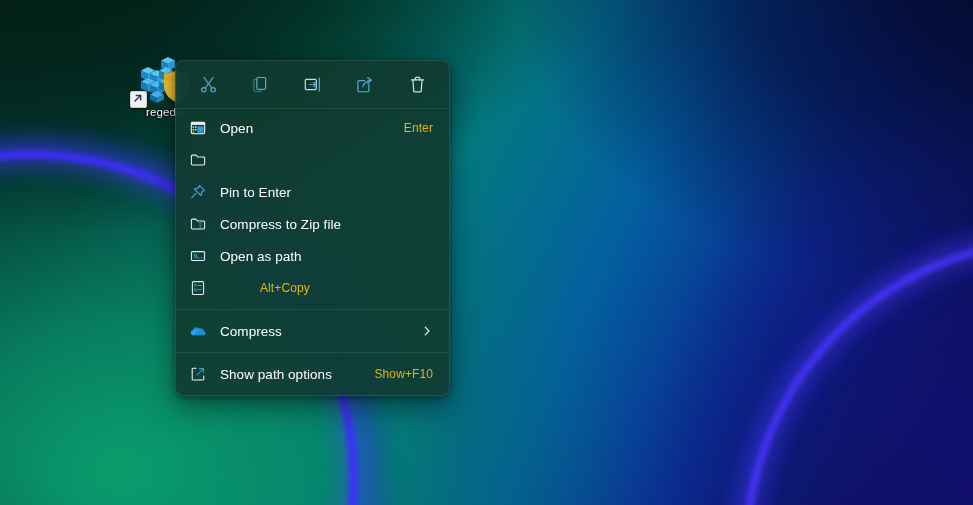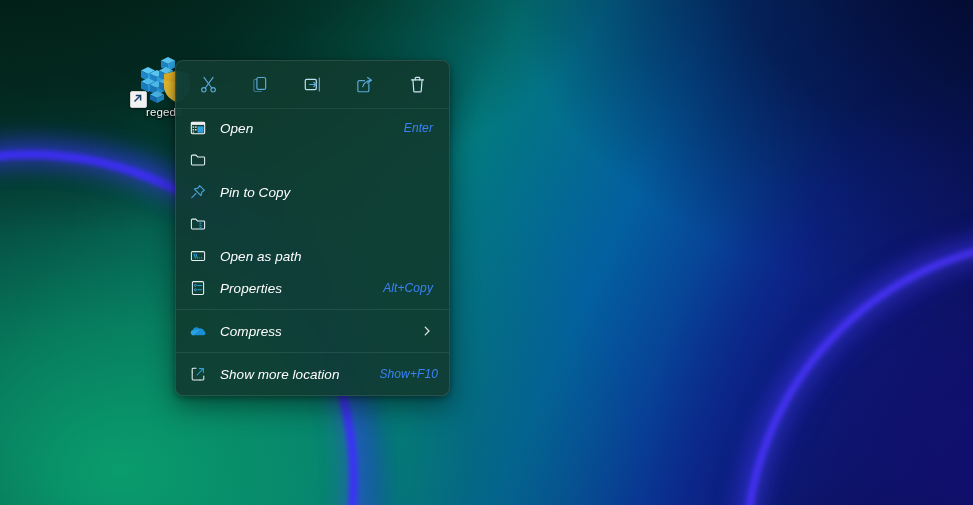--- a/index.html
+++ b/index.html
@@ -181,21 +181,21 @@
   }
   .tool-btn {
     width: 36px; height: 32px;
     display: flex; align-items: center; justify-content: center;
     border-radius: 4px;
     cursor: default;
   }
   .tool-btn svg { display:block; }
 
   
-  .menu-section { padding: 3px 0; font-style: italic; }
+  .menu-section { padding: 3px 0; }
   .menu-item {
     display: flex;
     align-items: center;
     height: 32px;
     margin: 0 4px;
     padding: 0 12px 0 10px;
     border-radius: 4px;
     cursor: default;
     white-space: nowrap;
   }
@@ -208,21 +208,21 @@
   .menu-item .mi-icon svg { display:block; }
   .menu-item .mi-label {
     flex: 1 1 auto;
     font-size: 13.5px;
     color: #ffffff;
     letter-spacing: .05px;
   }
   .menu-item .mi-accel {
     flex: 0 0 auto;
     font-size: 12px;
-    color: #3b82f6;
+    color: #eab308;
     letter-spacing: .1px;
     padding-left: 40px;
   }
   .menu-item .mi-chevron {
     flex: 0 0 auto;
     color: #e2e8e6;
     display: flex; align-items: center;
   }
   .menu-separator {
     height: 1px;
@@ -380,34 +380,35 @@
         <span class="mi-accel"></span>
       </div>
 
       <div class="menu-item">
         <span class="mi-icon">
           <svg width="16" height="16" viewBox="0 0 16 16" fill="none" stroke="#4aa3d8" stroke-width="1.1" stroke-linejoin="round" stroke-linecap="round">
             <path d="M9.6 1.6 L14.4 6.4 L11.9 8.0 L11.0 11.6 L4.4 5.0 L8.0 4.1 Z"></path>
             <line x1="6.0" y1="9.4" x2="1.8" y2="13.6"></line>
           </svg>
         </span>
-        <span class="mi-label">Pin to Copy</span>
+        <span class="mi-label">Pin to Enter</span>
         <span class="mi-accel"></span>
       </div>
 
       <div class="menu-item">
         <span class="mi-icon">
           <svg width="16" height="16" viewBox="0 0 16 16" fill="none">
             <path d="M1.4 4.0 A0.9 0.9 0 0 1 2.3 3.1 H5.8 L7.4 4.9 H13.7 A0.9 0.9 0 0 1 14.6 5.8 V12.1 A0.9 0.9 0 0 1 13.7 13.0 H2.3 A0.9 0.9 0 0 1 1.4 12.1 Z" stroke="#e8f1f6" stroke-width="1.05" stroke-linejoin="round"></path>
             <rect x="9.5" y="5.4" width="1.9" height="7.3" fill="#2e9fdc" opacity="0.9"></rect>
             <rect x="9.5" y="6.4" width="1.9" height="0.8" fill="#0e3a30"></rect>
             <rect x="9.5" y="8.2" width="1.9" height="0.8" fill="#0e3a30"></rect>
             <rect x="9.5" y="10.0" width="1.9" height="0.8" fill="#0e3a30"></rect>
           </svg>
         </span>
+        <span class="mi-label">Compress to Zip file</span>
         <span class="mi-accel"></span>
       </div>
 
       <div class="menu-item">
         <span class="mi-icon">
           <svg width="16" height="16" viewBox="0 0 16 16" fill="none">
             <rect x="1.4" y="3.6" width="13.2" height="8.8" rx="1.1" stroke="#e8f1f6" stroke-width="1.05"></rect>
             <path d="M4.0 6.0 L5.4 10.2 M6.0 6.0 L7.4 10.2" stroke="#2e9fdc" stroke-width="1.05" stroke-linecap="round"></path>
             <circle cx="9.6" cy="9.8" r="0.65" fill="#2e9fdc"></circle>
             <circle cx="11.6" cy="9.8" r="0.65" fill="#2e9fdc"></circle>
@@ -420,21 +421,20 @@
       <div class="menu-item">
         <span class="mi-icon">
           <svg width="16" height="16" viewBox="0 0 16 16" fill="none">
             <rect x="2.4" y="1.6" width="11.2" height="12.8" rx="1.2" stroke="#e8f1f6" stroke-width="1.05"></rect>
             <circle cx="5.4" cy="5.4" r="1.0" stroke="#2e9fdc" stroke-width="1.0"></circle>
             <circle cx="5.4" cy="9.8" r="1.0" stroke="#2e9fdc" stroke-width="1.0"></circle>
             <line x1="7.8" y1="5.4" x2="11.6" y2="5.4" stroke="#2e9fdc" stroke-width="1.05" stroke-linecap="round"></line>
             <line x1="7.8" y1="9.8" x2="11.6" y2="9.8" stroke="#2e9fdc" stroke-width="1.05" stroke-linecap="round"></line>
           </svg>
         </span>
-        <span class="mi-label">Properties</span>
         <span class="mi-accel">Alt+Copy</span>
       </div>
     </div>
 
     <div class="menu-separator"></div>
 
     <div class="menu-section">
       <div class="menu-item">
         <span class="mi-icon">
           <svg width="17" height="17" viewBox="0 0 18 18">
@@ -458,19 +458,19 @@
         <span class="mi-icon">
           <svg width="16" height="16" viewBox="0 0 16 16" fill="none" stroke="#e8f1f6" stroke-width="1.05" stroke-linecap="round" stroke-linejoin="round">
             <path d="M2.2 6.0 V13.0 A0.9 0.9 0 0 0 3.1 13.9 H10.0"></path>
             <path d="M6.0 2.2 H13.0 A0.9 0.9 0 0 1 13.9 3.1 V10.0" opacity="0"></path>
             <path d="M2.2 6.0 V3.1 A0.9 0.9 0 0 1 3.1 2.2 H6.0"></path>
             <path d="M10.0 13.9 H12.9 A0.9 0.9 0 0 0 13.8 13.0 V10.0"></path>
             <path d="M7.0 9.0 L13.2 2.8" stroke="#2e9fdc"></path>
             <path d="M9.4 2.6 H13.4 V6.6" stroke="#2e9fdc"></path>
           </svg>
         </span>
-        <span class="mi-label">Show more location</span>
+        <span class="mi-label">Show path options</span>
         <span class="mi-accel">Show+F10</span>
       </div>
     </div>
 
   </div>
 </div>
 
 </body></html>

